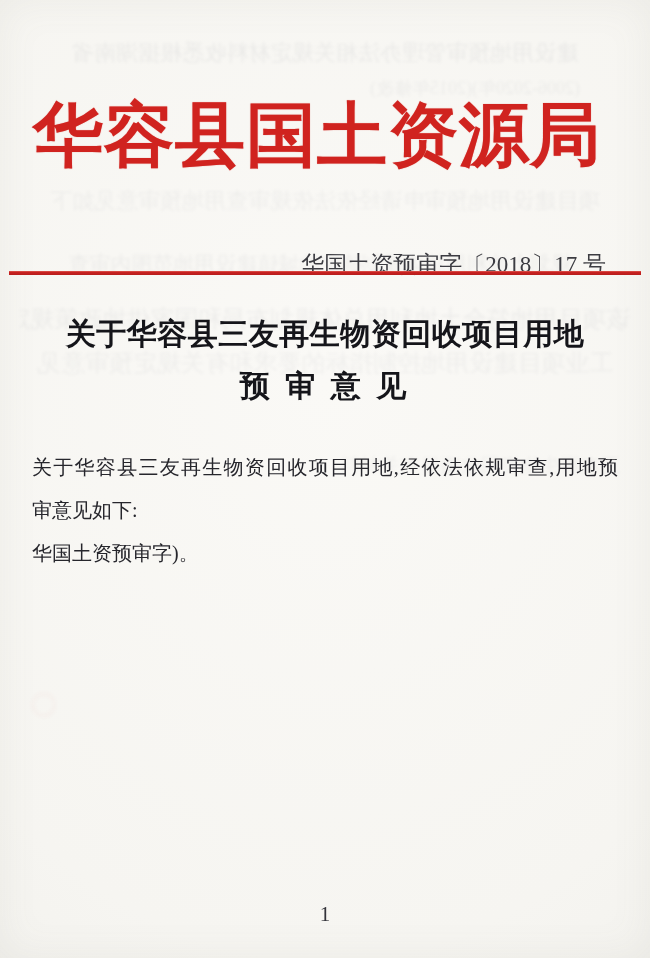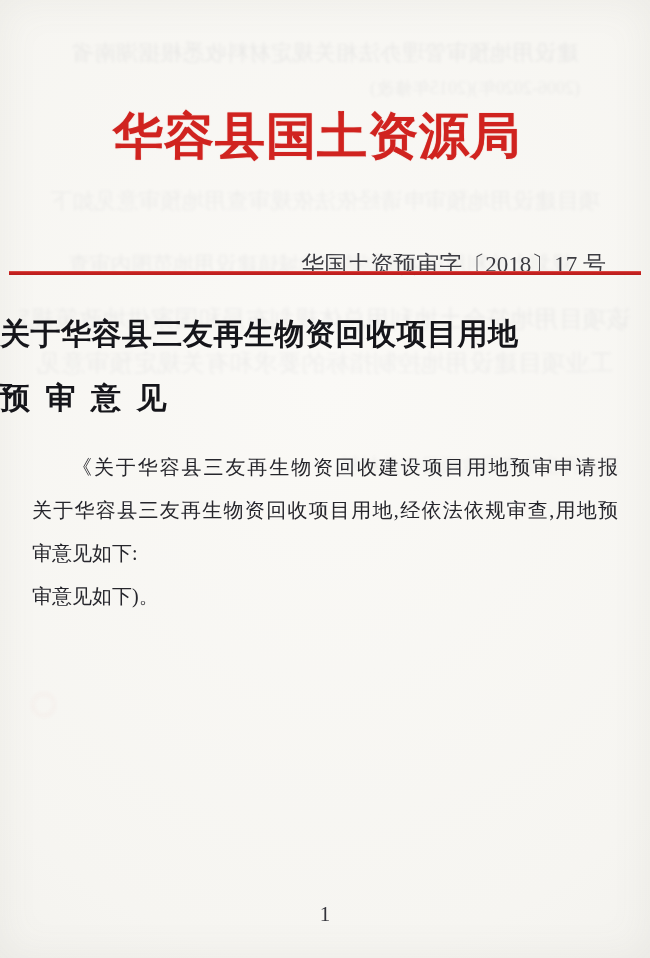--- a/index.html
+++ b/index.html
@@ -14,21 +14,21 @@
     font-family: "Liberation Serif", serif;
     color: #2d2d33;
     box-shadow: inset 0 0 40px rgba(120,115,105,0.08);
   }
 
   
   .agency-title {
     position: absolute;
     top: 86px; left: 0; right: 16px;
     text-align: center;
-    font-size: 50px;
+    font-size: 70px;
     line-height: 100px;
     font-weight: 900;
     letter-spacing: 1px;
     color: #d0231f;
     text-shadow: 0 0 1px rgba(208,35,31,0.55);
     white-space: nowrap;
   }
   .doc-number {
     position: absolute;
     top: 215px; right: 44px;
@@ -42,34 +42,34 @@
     position: absolute;
     top: 271px; left: 9px; right: 9px;
     height: 4px;
     background: linear-gradient(180deg, #e05a52 0%, #c82221 35%, #b71d1c 100%);
   }
 
   
   .doc-title {
     position: absolute;
     top: 314px; left: 0; right: 0;
-    text-align: left;
+    text-align: center;
     color: #15151a;
     font-weight: bold;
   }
   .doc-title .t1 {
     font-size: 30px;
     line-height: 40px;
     letter-spacing: 0.5px;
     white-space: nowrap;
   }
   .doc-title .t2 {
     font-size: 30px;
     line-height: 44px;
-    margin-top: 22px;
+    margin-top: 10px;
     letter-spacing: 4px;
     white-space: nowrap;
   }
 
   
   .body-text {
     position: absolute;
     left: 32px; right: 32px; top: 446px;
     font-size: 20px;
     color: #26262c;
@@ -132,21 +132,20 @@
   <div class="doc-number">华国土资预审字〔2018〕17 号</div>
 
   <div class="red-rule"></div>
 
   <div class="doc-title">
     <div class="t1">关于华容县三友再生物资回收项目用地</div>
     <div class="t2">预 审 意 见</div>
   </div>
 
   <div class="body-text">
-    <div class="l indent">《关于华容县三友再生物资回收建设项目用地预审申请报</div>
     <div class="l">关于华容县三友再生物资回收项目用地,经依法依规审查,用地预</div>
     <div class="l end">审意见如下:</div>
-    <div class="l end">审意见如下)。</div>
+    <div class="l end">华国土资预审字)。</div>
   </div>
 
   <div class="page-number">1</div>
 
 </div>
 
 </body></html>

